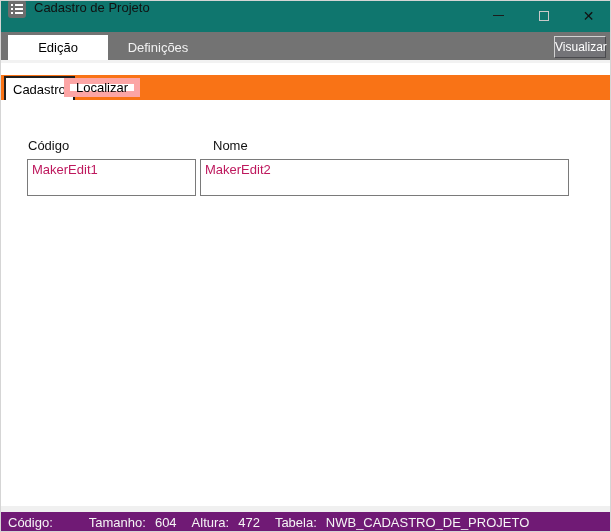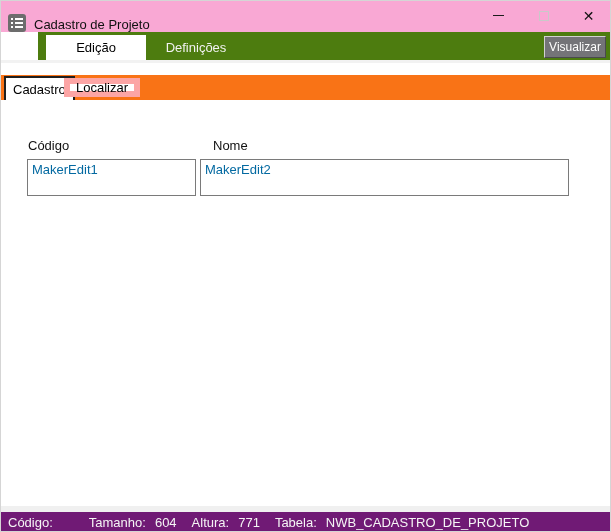--- a/index.html
+++ b/index.html
@@ -13,46 +13,45 @@
   }
   .window-border {
     position:absolute; inset:0;
     border:1px solid #d5d5d5;
     pointer-events:none; z-index:50;
   }
 
   
   .titlebar {
     position:absolute; top:0; left:0; right:0; height:32px;
-    background:#f9a8d4;
-    display:flex; align-items:flex-end; padding-left:8px;
+    background:#0f766e;
+    display:flex; align-items:flex-start; padding-left:8px;
   }
   .app-icon { width:18px; height:18px; margin-right:8px; display:flex; }
   .title { font-size:13px; color:#111; }
   .win-controls { position:absolute; right:0; top:0; height:31px; display:flex; }
   .wc { width:45px; height:31px; display:flex; align-items:center; justify-content:center; cursor:default; }
   .min-glyph { width:11px; height:0; border-top:1px solid #1c1c1c; display:block; }
   .max-glyph { width:10px; height:10px; border:1px solid #c9c9c9; display:block; }
   .close-glyph { font-size:14px; color:#111; line-height:1; }
 
   
   .main-tabbar {
     position:absolute; top:32px; left:0; right:0; height:28px;
-    background:#4d7c0f;
-    margin-left:38px;
+    background:#737373;
   }
   .main-tab {
     position:absolute; top:3px; height:25px; width:100px;
     display:flex; align-items:center; justify-content:center;
     font-size:13px; cursor:default;
   }
   .main-tab.active { left:8px; background:#ffffff; color:#000; }
   .main-tab.inactive { left:108px; background:transparent; color:#f2f2f2; }
   .visualizar-btn {
-    position:absolute; right:5px; top:4px; height:22px; width:62px;
+    position:absolute; right:5px; top:4px; height:22px; width:52px;
     background:#747478; color:#ffffff; font-size:12px;
     font-family:"Liberation Sans", sans-serif;
     border:1px solid; border-color:#d2d2d2 #4a4a4e #4a4a4e #d2d2d2;
     cursor:default;
   }
 
   .tab-gap { position:absolute; top:60px; left:0; right:0; height:3px; background:#f2f2f2; }
 
   
   .sub-tabbar {
@@ -73,21 +72,21 @@
   }
 
   
   .content { position:absolute; top:88px; left:0; right:0; bottom:26px; background:#ffffff;margin-top:32px; }
   .field-label { position:absolute; font-size:13px; color:#111; }
   .label-codigo { left:28px; top:18px; }
   .label-nome   { left:213px; top:18px; }
   .form-input {
     position:absolute; top:39px; height:37px;
     border:1px solid #7a7a7a; background:#fff;
-    font-family:"Liberation Sans", sans-serif; font-size:13px; color:#0369a1;
+    font-family:"Liberation Sans", sans-serif; font-size:13px; color:#be185d;
     padding:2px 4px 18px 4px; outline:none;
   }
   .input-codigo { left:27px; width:169px; }
   .input-nome   { left:200px; width:369px; }
 
   
   .pre-status { position:absolute; left:0; right:0; bottom:20px; height:6px; background:#f0f0f0; }
   .statusbar {
     position:absolute; left:0; right:0; bottom:0; height:20px;
     background:#701a75; color:#f5f5f5;
@@ -153,19 +152,19 @@
   <span class="status-pair first">
     <span>Código:</span>
     <span></span>
   </span>
   <span class="status-pair">
     <span>Tamanho:</span>
     <span>604</span>
   </span>
   <span class="status-pair">
     <span>Altura:</span>
-    <span>771</span>
+    <span>472</span>
   </span>
   <span class="status-pair">
     <span>Tabela:</span>
     <span>NWB_CADASTRO_DE_PROJETO</span>
   </span>
 </div>
 
 </body></html>

